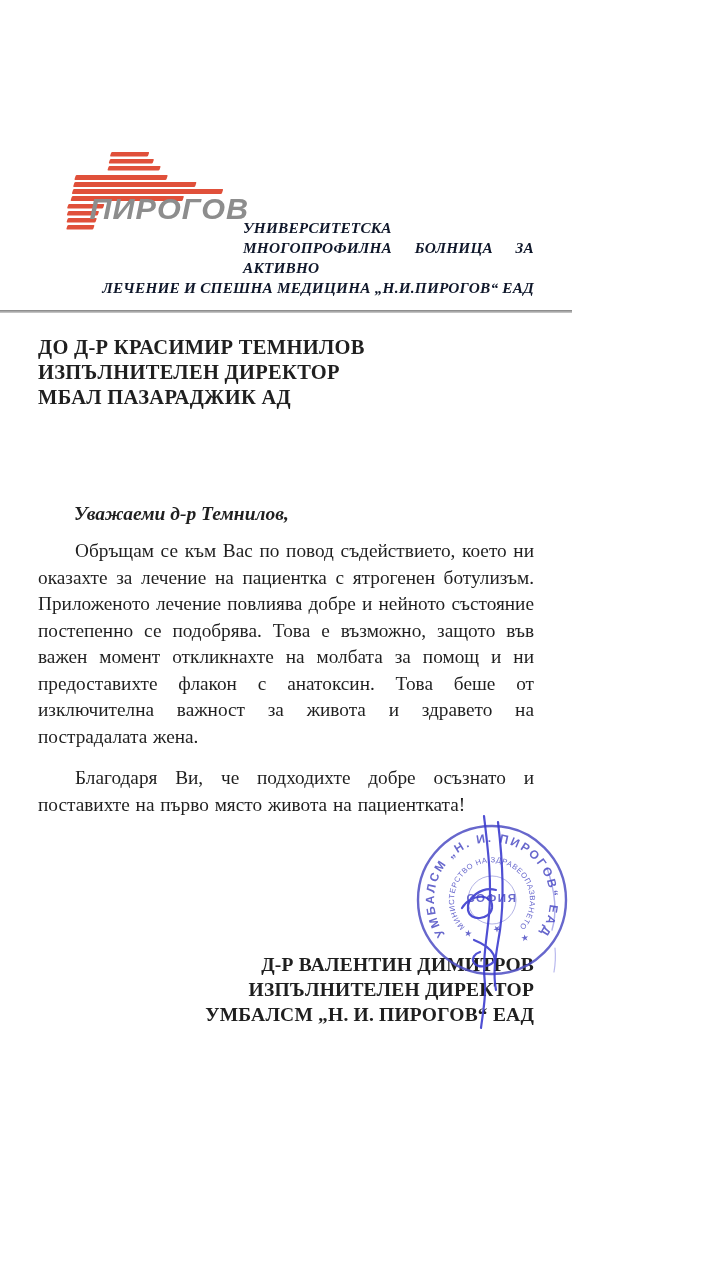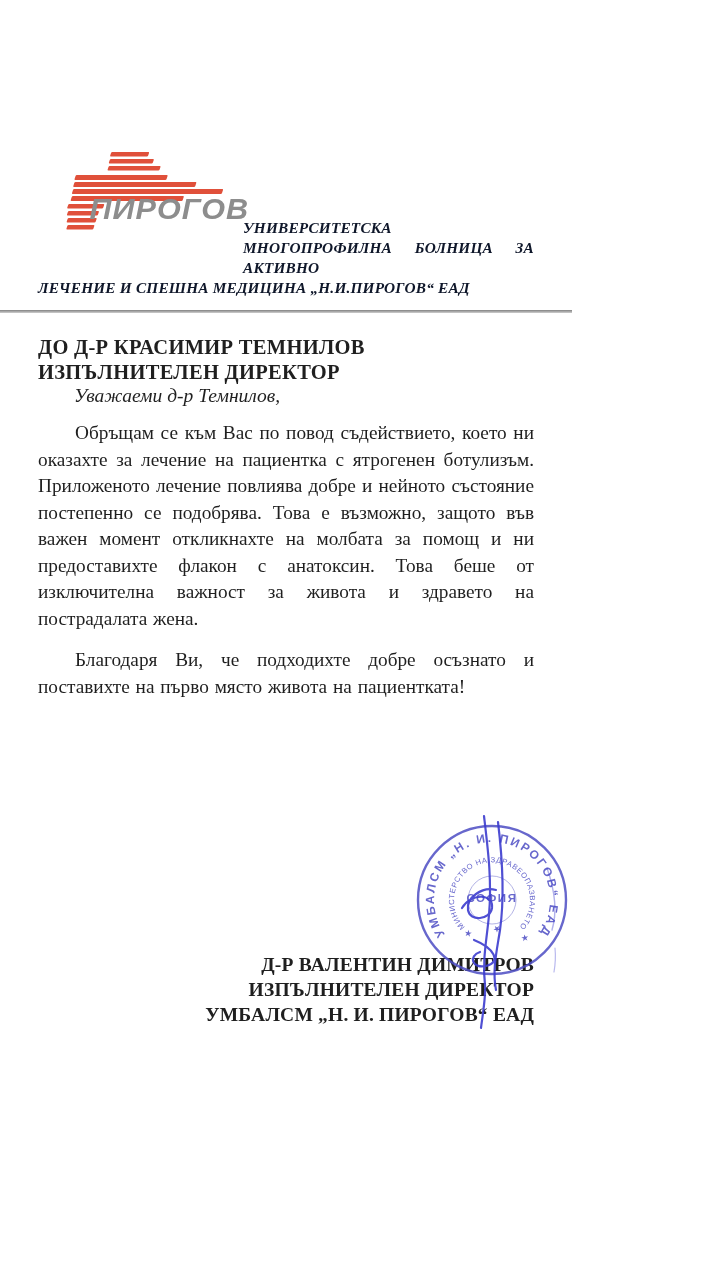--- a/index.html
+++ b/index.html
@@ -25,31 +25,31 @@
     font-size:30px;letter-spacing:1px;color:var(--logo_gray);
     transform:scale(1.02,0.98);white-space:nowrap;
   }
   .org-name{
     margin-top:218px;
     font-style:italic;font-weight:bold;
     font-size:15.3px;line-height:20px;color:#0f172a;
     letter-spacing:.2px;
   }
   .org-line1{padding-left:205px;text-align:justify;text-align-last:justify;}
-  .org-line2{text-align:left;font-family:Liberation Serif, serif;}
+  .org-line2{text-align:right;font-family:Liberation Serif, serif;}
   .divider{
     margin:12px -38px 0 -38px;height:3px;
     background:linear-gradient(180deg,#818181,#cfcfcf);
   }
 
   
   .addressee{margin-top:22px;font-weight:bold;font-size:20.5px;line-height:25px;letter-spacing:.3px;}
 
   
-  .salutation{font-weight:normal;font-style:italic;font-size:19.5px;text-indent:36px;}
+  .salutation{margin-top:93px;font-weight:bold;font-style:italic;font-size:19.5px;text-indent:36px;}
   p.body-par{
     font-size:19.3px;line-height:26.5px;
     text-align:justify;text-indent:37px;word-spacing:1px;
   }
   .par-1{margin-top:13px;}
   .par-2{margin-top:15px;}
   .par-3{margin-top:15px;}
 
   
   .stamp{position:absolute;left:400px;top:808px;z-index:3;}
@@ -93,20 +93,21 @@
     <div class="org-name">
       <div class="org-line1">УНИВЕРСИТЕТСКА МНОГОПРОФИЛНА БОЛНИЦА ЗА АКТИВНО</div>
       <div class="org-line2">ЛЕЧЕНИЕ И СПЕШНА МЕДИЦИНА „Н.И.ПИРОГОВ“ ЕАД</div>
     </div>
 
     <div class="divider"></div>
 
     <div class="addressee">
       <div>ДО Д-Р КРАСИМИР ТЕМНИЛОВ</div>
       <div>ИЗПЪЛНИТЕЛЕН ДИРЕКТОР</div>
+      <div>МБАЛ ПАЗАРАДЖИК АД</div>
     </div>
 
     <div class="salutation">Уважаеми д-р Темнилов,</div>
 
     <p class="body-par par-1">Обръщам се към Вас по повод съдействието, което ни оказахте за лечение на пациентка с ятрогенен ботулизъм. Приложеното лечение повлиява добре и нейното състояние постепенно се подобрява. Това е възможно, защото във важен момент откликнахте на молбата за помощ и ни предоставихте флакон с анатоксин. Това беше от изключителна важност за живота и здравето на пострадалата жена.</p>
     <p class="body-par par-2">Благодаря Ви, че подходихте добре осъзнато и поставихте на първо място живота на пациентката!</p>
   </div>
 
   <svg class="pen-mark" width="36" height="30" viewBox="0 0 36 30" aria-hidden="true">
     <path d="M6,26 C12,16 18,7 24,2" stroke="#8f8fa0" stroke-width="1.6" fill="none" stroke-linecap="round"></path>

